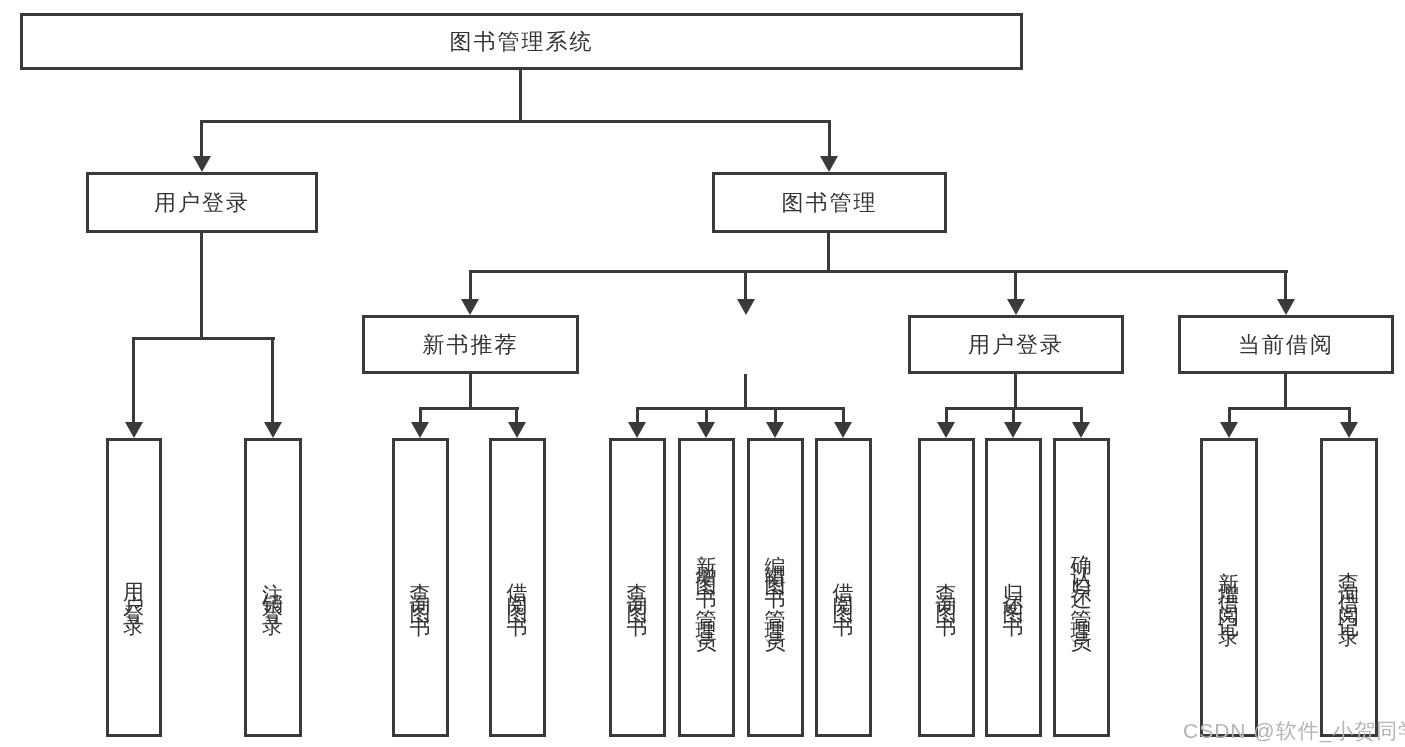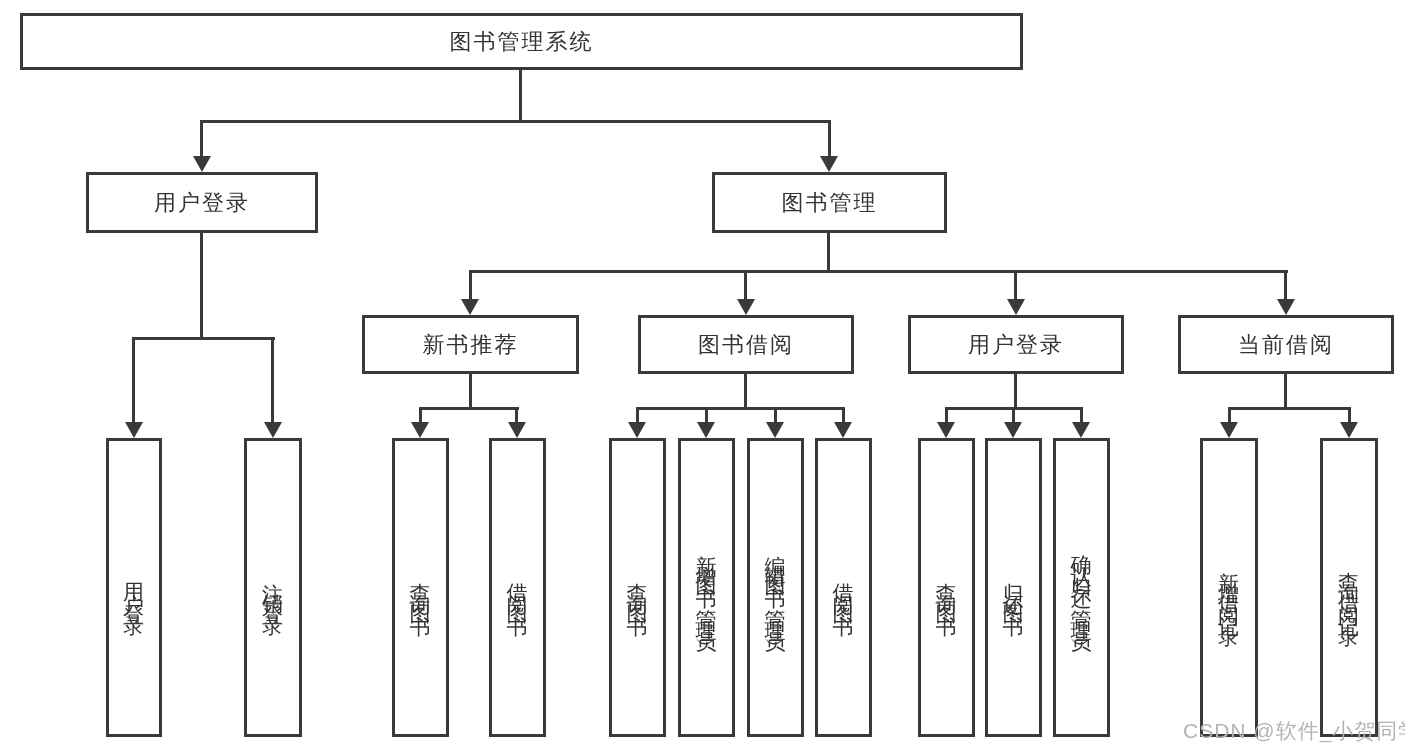--- a/index.html
+++ b/index.html
@@ -70,23 +70,20 @@
   <div class="v" style="left:744px;top:270px;height:33px"></div>
   <div class="v" style="left:1014px;top:270px;height:33px"></div>
   <div class="v" style="left:1284px;top:270px;height:33px"></div>
   <div class="arrow" style="left:461px;top:299px"></div>
   <div class="arrow" style="left:737px;top:299px"></div>
   <div class="arrow" style="left:1007px;top:299px"></div>
   <div class="arrow" style="left:1277px;top:299px"></div>
 
   <div class="box" style="left:362px;top:315px;width:217px;height:59px">
     <span class="lbl">新书推荐</span>
-  </div>
-  <div class="box" style="left:638px;top:315px;width:216px;height:59px">
-    <span class="lbl">图书借阅</span>
   </div>
   <div class="box" style="left:908px;top:315px;width:216px;height:59px">
     <span class="lbl">用户登录</span>
   </div>
   <div class="box" style="left:1178px;top:315px;width:216px;height:59px">
     <span class="lbl">当前借阅</span>
   </div>
 
   <div class="v" style="left:469px;top:374px;height:34px"></div>
   <div class="h" style="left:419px;top:407px;width:100px"></div>

